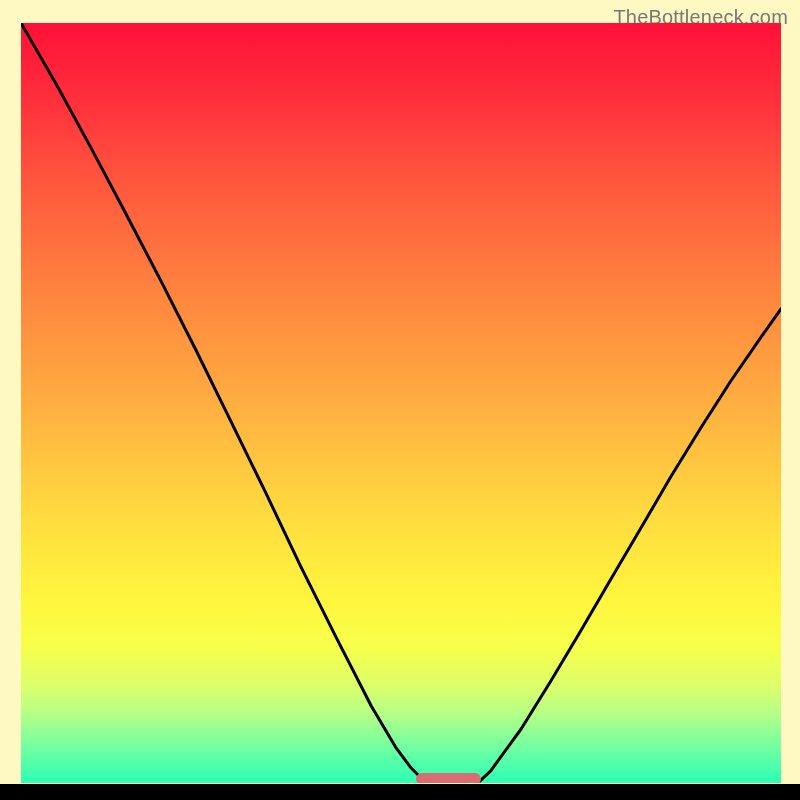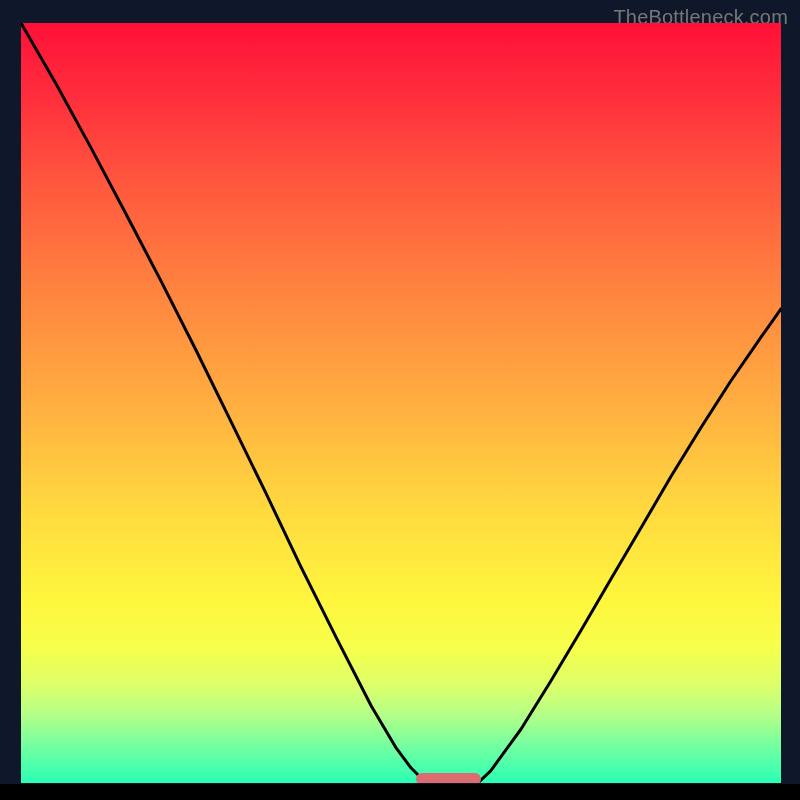--- a/index.html
+++ b/index.html
@@ -1,21 +1,21 @@
 <!DOCTYPE html>
 <html><head>
 <meta charset="utf-8">
 <style>
   * { margin: 0; padding: 0; box-sizing: border-box; }
   html, body { width: 800px; height: 800px; overflow: hidden; background: #000; }
   .frame {
     position: relative;
     width: 800px;
     height: 784px;
-    background: #0f172a;
+    background: #fef9c3;
   }
   .watermark {
     position: absolute;
     top: 6px;
     right: 12px;
     color: #777;
     font-family: Arial, Helvetica, sans-serif;
     font-size: 20px;
     letter-spacing: 0.2px;
     user-select: none;

